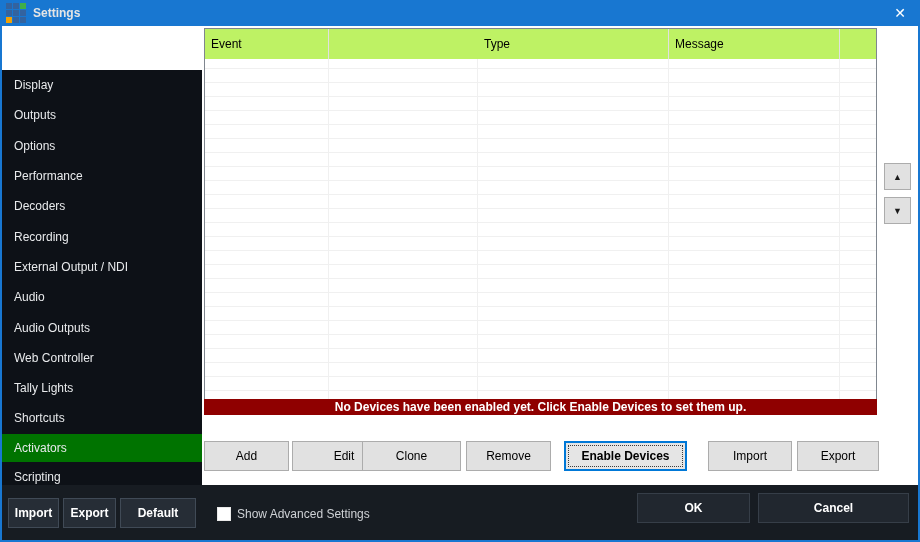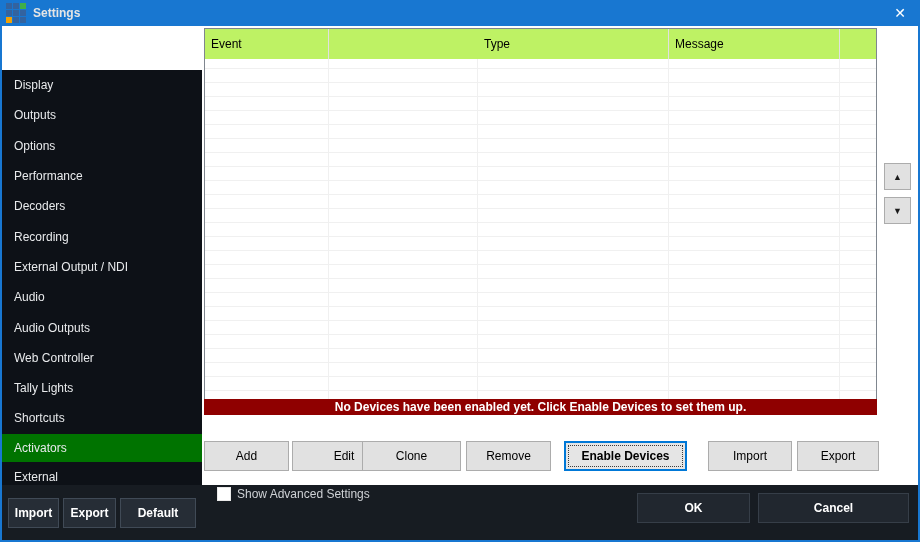--- a/index.html
+++ b/index.html
@@ -90,21 +90,21 @@
               font-weight:bold; display:flex; align-items:center; justify-content:center;
               cursor:pointer; font-family:inherit; }
   .dark-btn.left { background:#262d36; border:1px solid #404a56; top:13px; }
   #bb-import  { left:6px;   width:51px; }
   #bb-export  { left:61px;  width:53px; }
   #bb-default { left:118px; width:76px; }
   .dark-btn.right { background:#21272f; border:1px solid #363e48; top:8px; }
   #bb-ok     { left:635px; width:113px; }
   #bb-cancel { left:756px; width:151px; }
 
-  .adv-wrap { position:absolute; left:215px; top:2px; display:flex;
+  .adv-wrap { position:absolute; left:215px; top:22px; display:flex;
               align-items:center; }
   .checkbox { width:14px; height:14px; background:#fff; border:1px solid #eaeaea;
               cursor:pointer; }
   .adv-label { margin-left:6px; color:#cfd2d6; font-size:12px; }
 </style>
 </head>
 <body>
 
 <div class="window">
 
@@ -131,21 +131,21 @@
     <div class="side-item">Performance</div>
     <div class="side-item">Decoders</div>
     <div class="side-item">Recording</div>
     <div class="side-item">External Output / NDI</div>
     <div class="side-item">Audio</div>
     <div class="side-item">Audio Outputs</div>
     <div class="side-item">Web Controller</div>
     <div class="side-item">Tally Lights</div>
     <div class="side-item">Shortcuts</div>
     <div class="side-item active">Activators</div>
-    <div class="side-item">External</div>
+    <div class="side-item">Scripting</div>
     <div class="side-item">About</div>
   </div>
 
   <div class="content">
 
     <div class="table">
       <div class="thead">
         <div class="th">Event</div>
         <div class="th">Input</div>
         <div class="th">Type</div>

